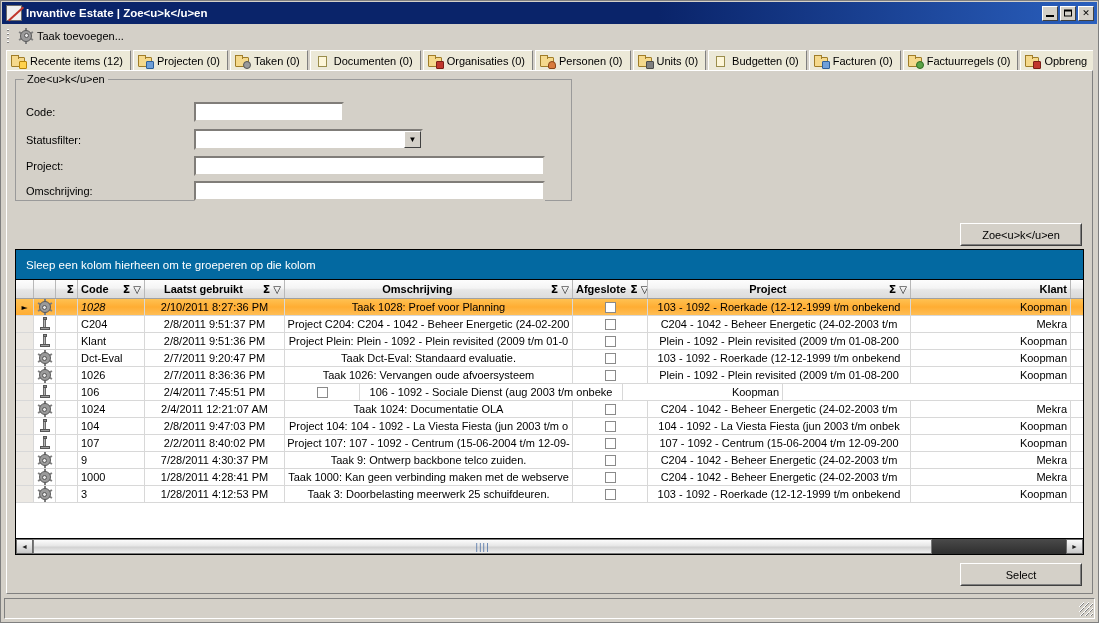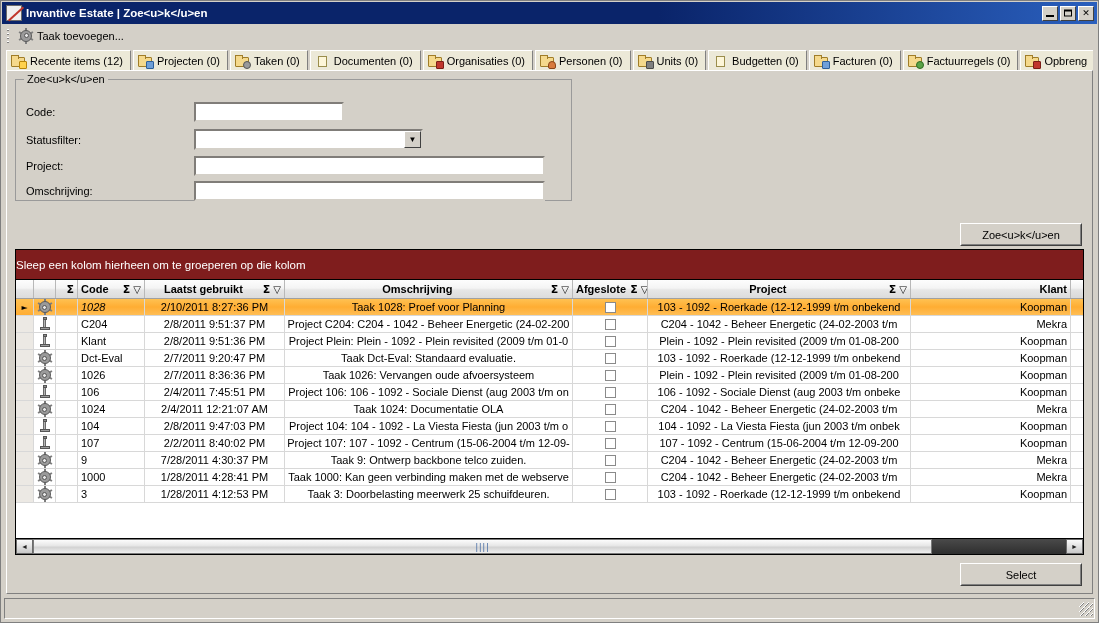--- a/index.html
+++ b/index.html
@@ -180,22 +180,22 @@
   #search-button { position: absolute; right: 10px; top: 152px; width: 122px; height: 23px; }
   #select-button { position: absolute; right: 10px; top: 492px; width: 122px; height: 23px; }
 
   
   .grid {
     position: absolute; left: 8px; top: 178px; right: 8px; height: 306px;
     background: #fff; border: 1px solid #000;
     display: flex; flex-direction: column; overflow: hidden;
   }
   .groupbar {
-    height: 30px; background: #7f1d1d; color: #fff;
-    display: flex; align-items: center; 
+    height: 30px; background: #0369a1; color: #fff;
+    display: flex; align-items: center; padding-left: 10px;
     font-size: 11.5px; flex: none;
     border-bottom: 1px solid #000;
   }
   .hdr {
     display: flex; height: 19px; flex: none;
     background: linear-gradient(to bottom,#fff 0%,#f2f2f2 45%,#e3e3e3 55%,#d9d9d9 100%);
     border-bottom: 1px solid #a0a0a0;
   }
   .hdr .cell {
     display: flex; align-items: center;
@@ -587,21 +587,20 @@
             <div class="c center icn" style="width: 22px;">
               <span class="pylon">
                 <span class="cap"></span>
                 <span class="body"></span>
                 <span class="base"></span>
               </span>
             </div>
             <div class="c right" style="width: 22px;"></div>
             <div class="c" style="width: 67px;">106</div>
             <div class="c center" style="width: 140px;">2/4/2011 7:45:51 PM</div>
-            <div class="c center" style="width: 288px;">Project 106: 106 - 1092 - Sociale Dienst (aug 2003 t/m on</div>
             <div class="c" style="width: 75px; justify-content: center;">
               <span class="chk"></span>
             </div>
             <div class="c center" style="width: 263px;">106 - 1092 - Sociale Dienst (aug 2003 t/m onbeke</div>
             <div class="c right" style="width: 160px;">Koopman</div>
           </div>
           <div class="row">
             <div class="c center ind" style="width: 18px;"></div>
             <div class="c center icn" style="width: 22px;">
               <span class="gear">

